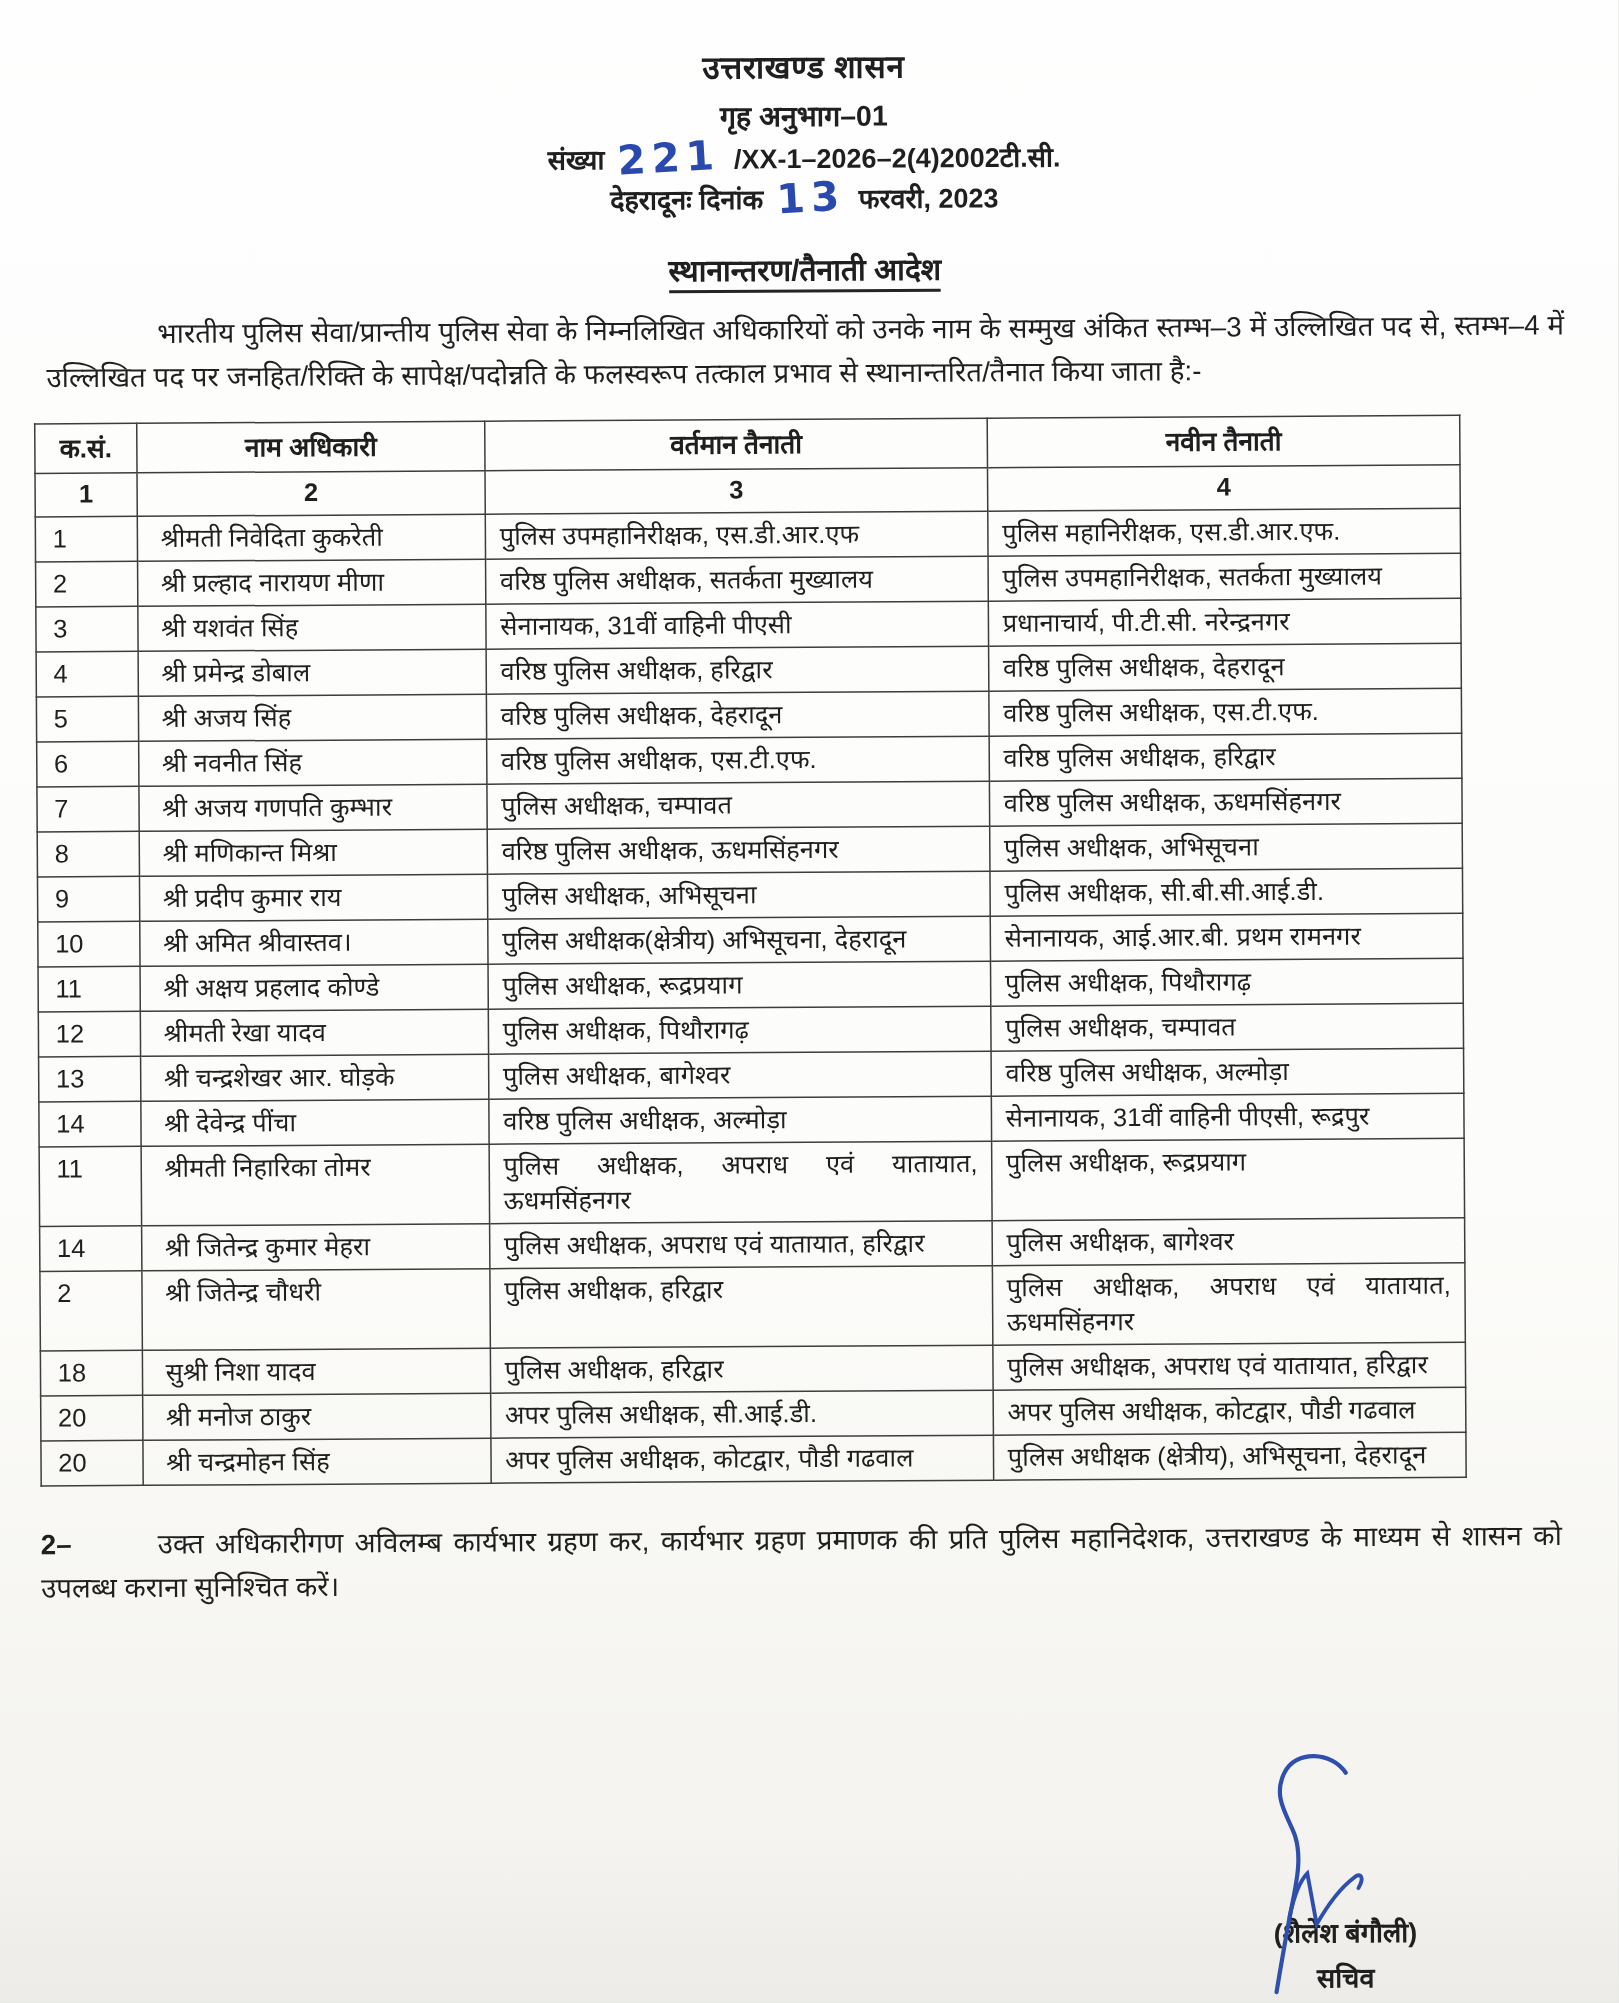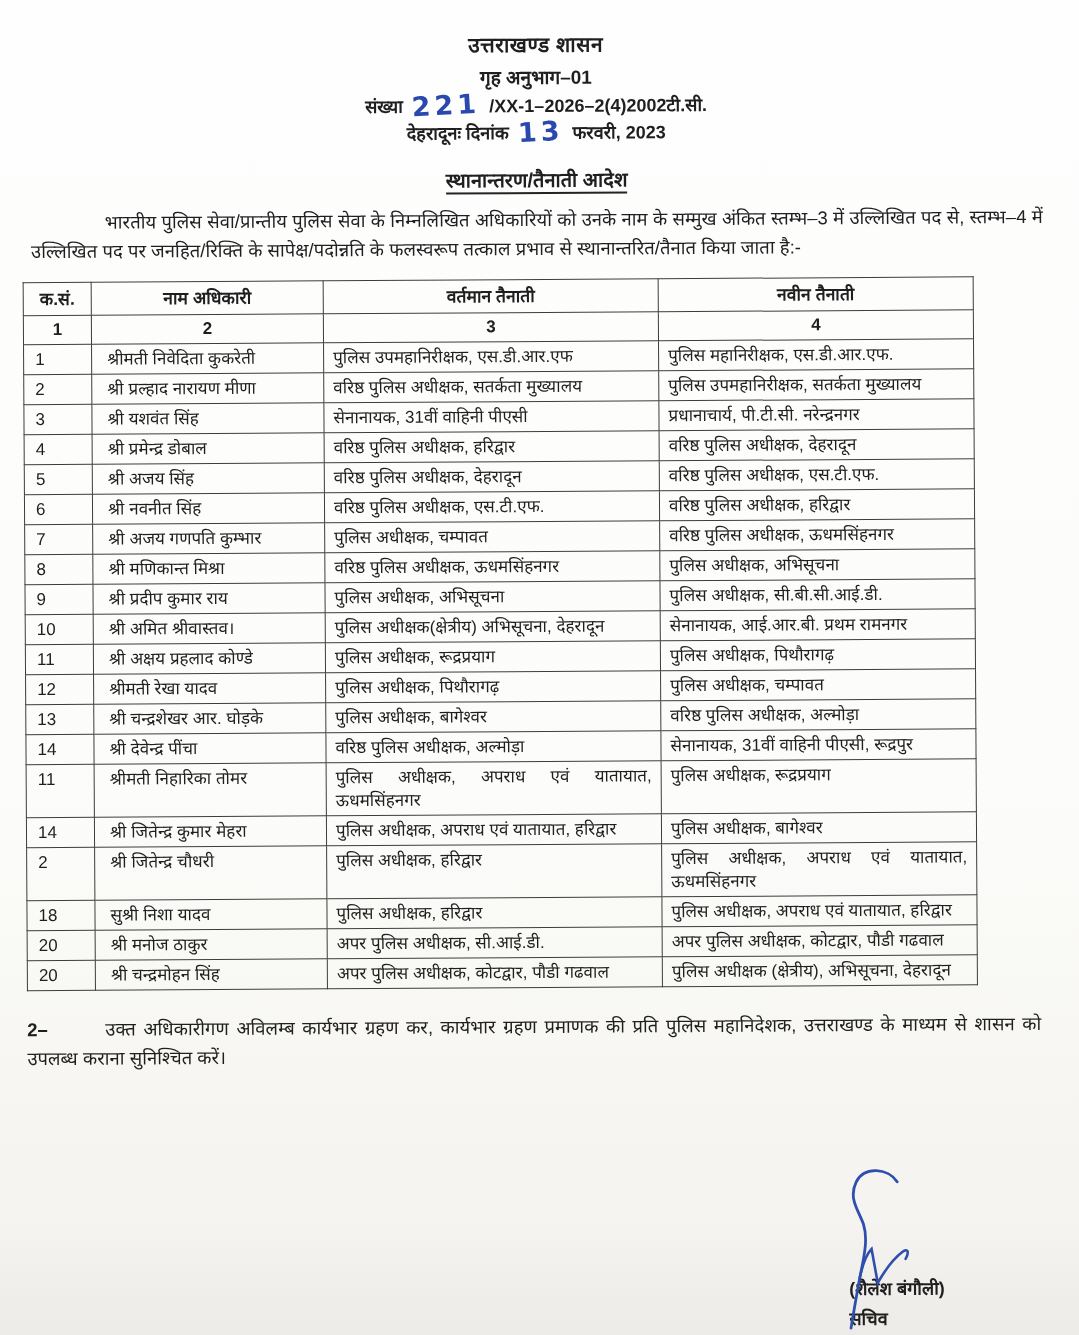--- a/index.html
+++ b/index.html
@@ -43,21 +43,21 @@
   }
   thead th{text-align:center;font-weight:bold;font-size:17.5px;height:28px;vertical-align:middle;padding:2px 4px;}
   tr.numrow td{text-align:center;font-weight:bold;height:22px;line-height:22px;}
   tbody td:nth-child(1){padding-left:11px;}
   tbody td:nth-child(2){padding-left:15px;}
   tbody td:nth-child(3),tbody td:nth-child(4){text-align:justify;}
   
   .closing{margin:24px 0 0 25px;width:1014px;font-size:18.5px;line-height:29px;text-align:justify;}
   .closing-num{display:inline-block;width:78px;font-weight:bold;}
   
-  .sig-block{position:absolute;top:1278px;right:138px;text-align:left;font-size:18px;font-weight:bold;z-index:2;}
+  .sig-block{position:absolute;top:1278px;right:138px;text-align:center;font-size:18px;font-weight:bold;z-index:2;}
   .sig-desig{margin-top:6px;}
   .sig-stroke{position:absolute;top:1168px;right:150px;width:132px;height:168px;z-index:3;pointer-events:none;}
 </style>
 </head>
 <body>
 
 <div class="paper">
   <div class="tilt">
 
     <header class="doc-header">

